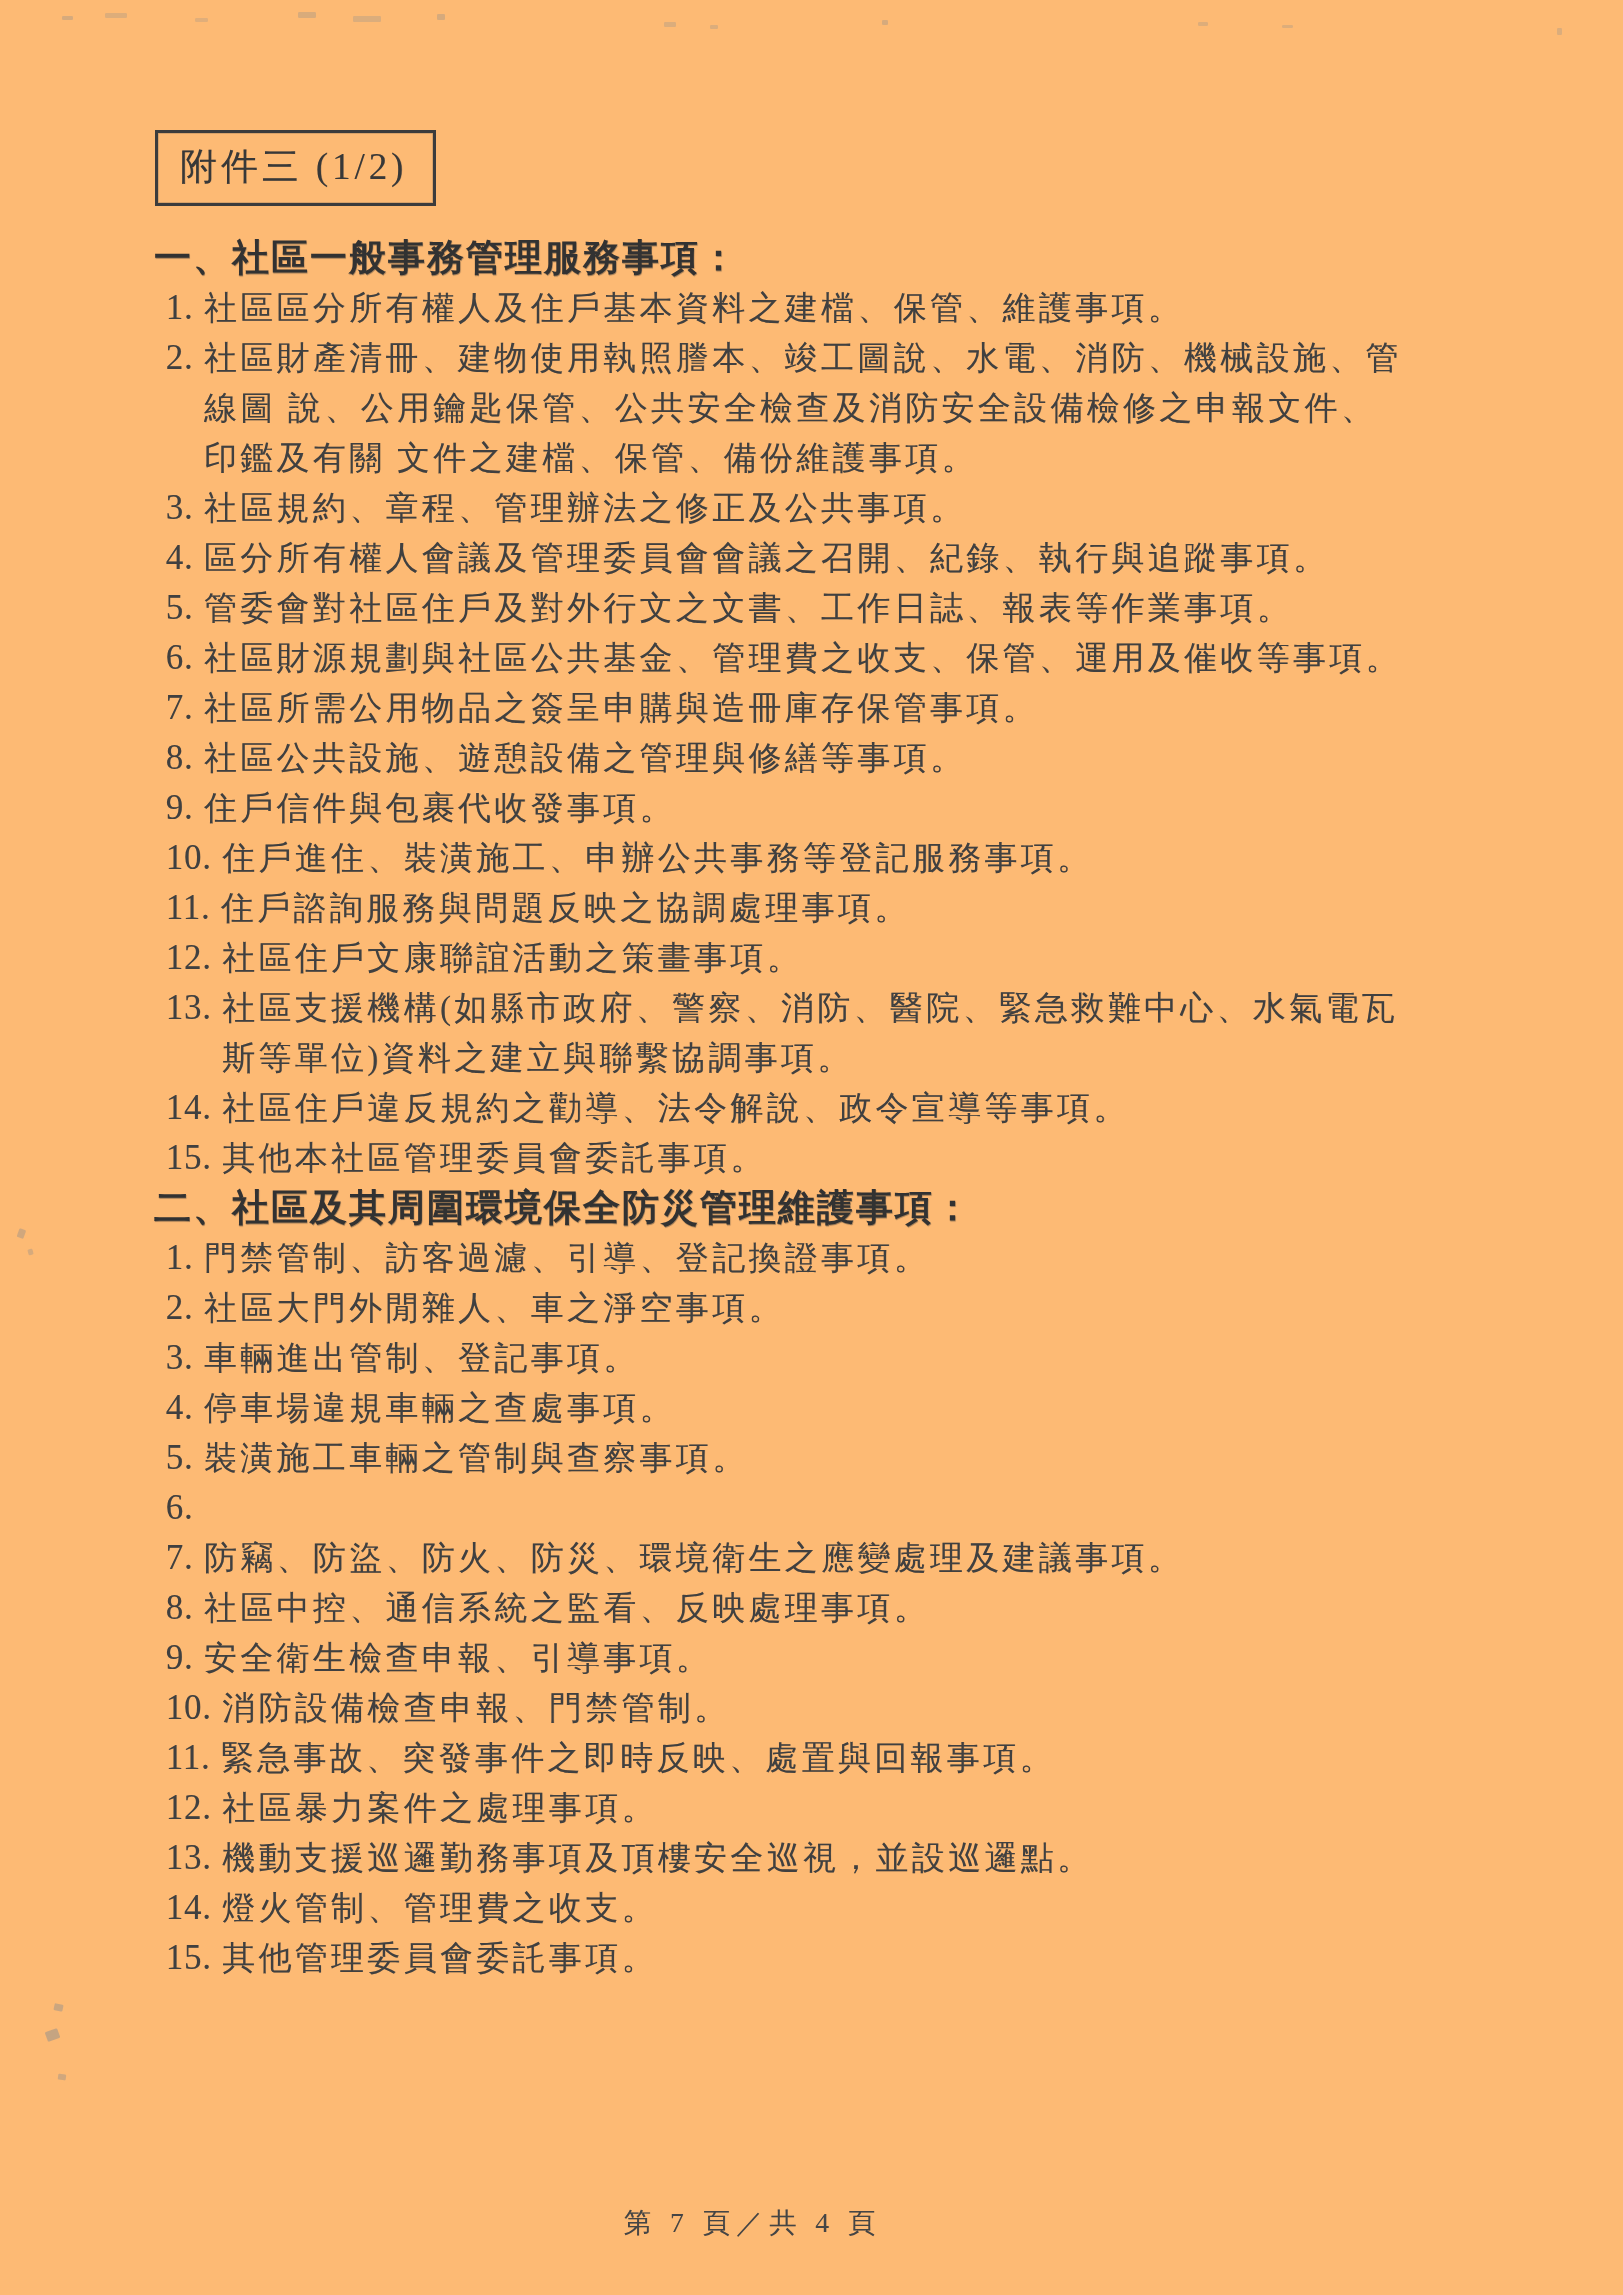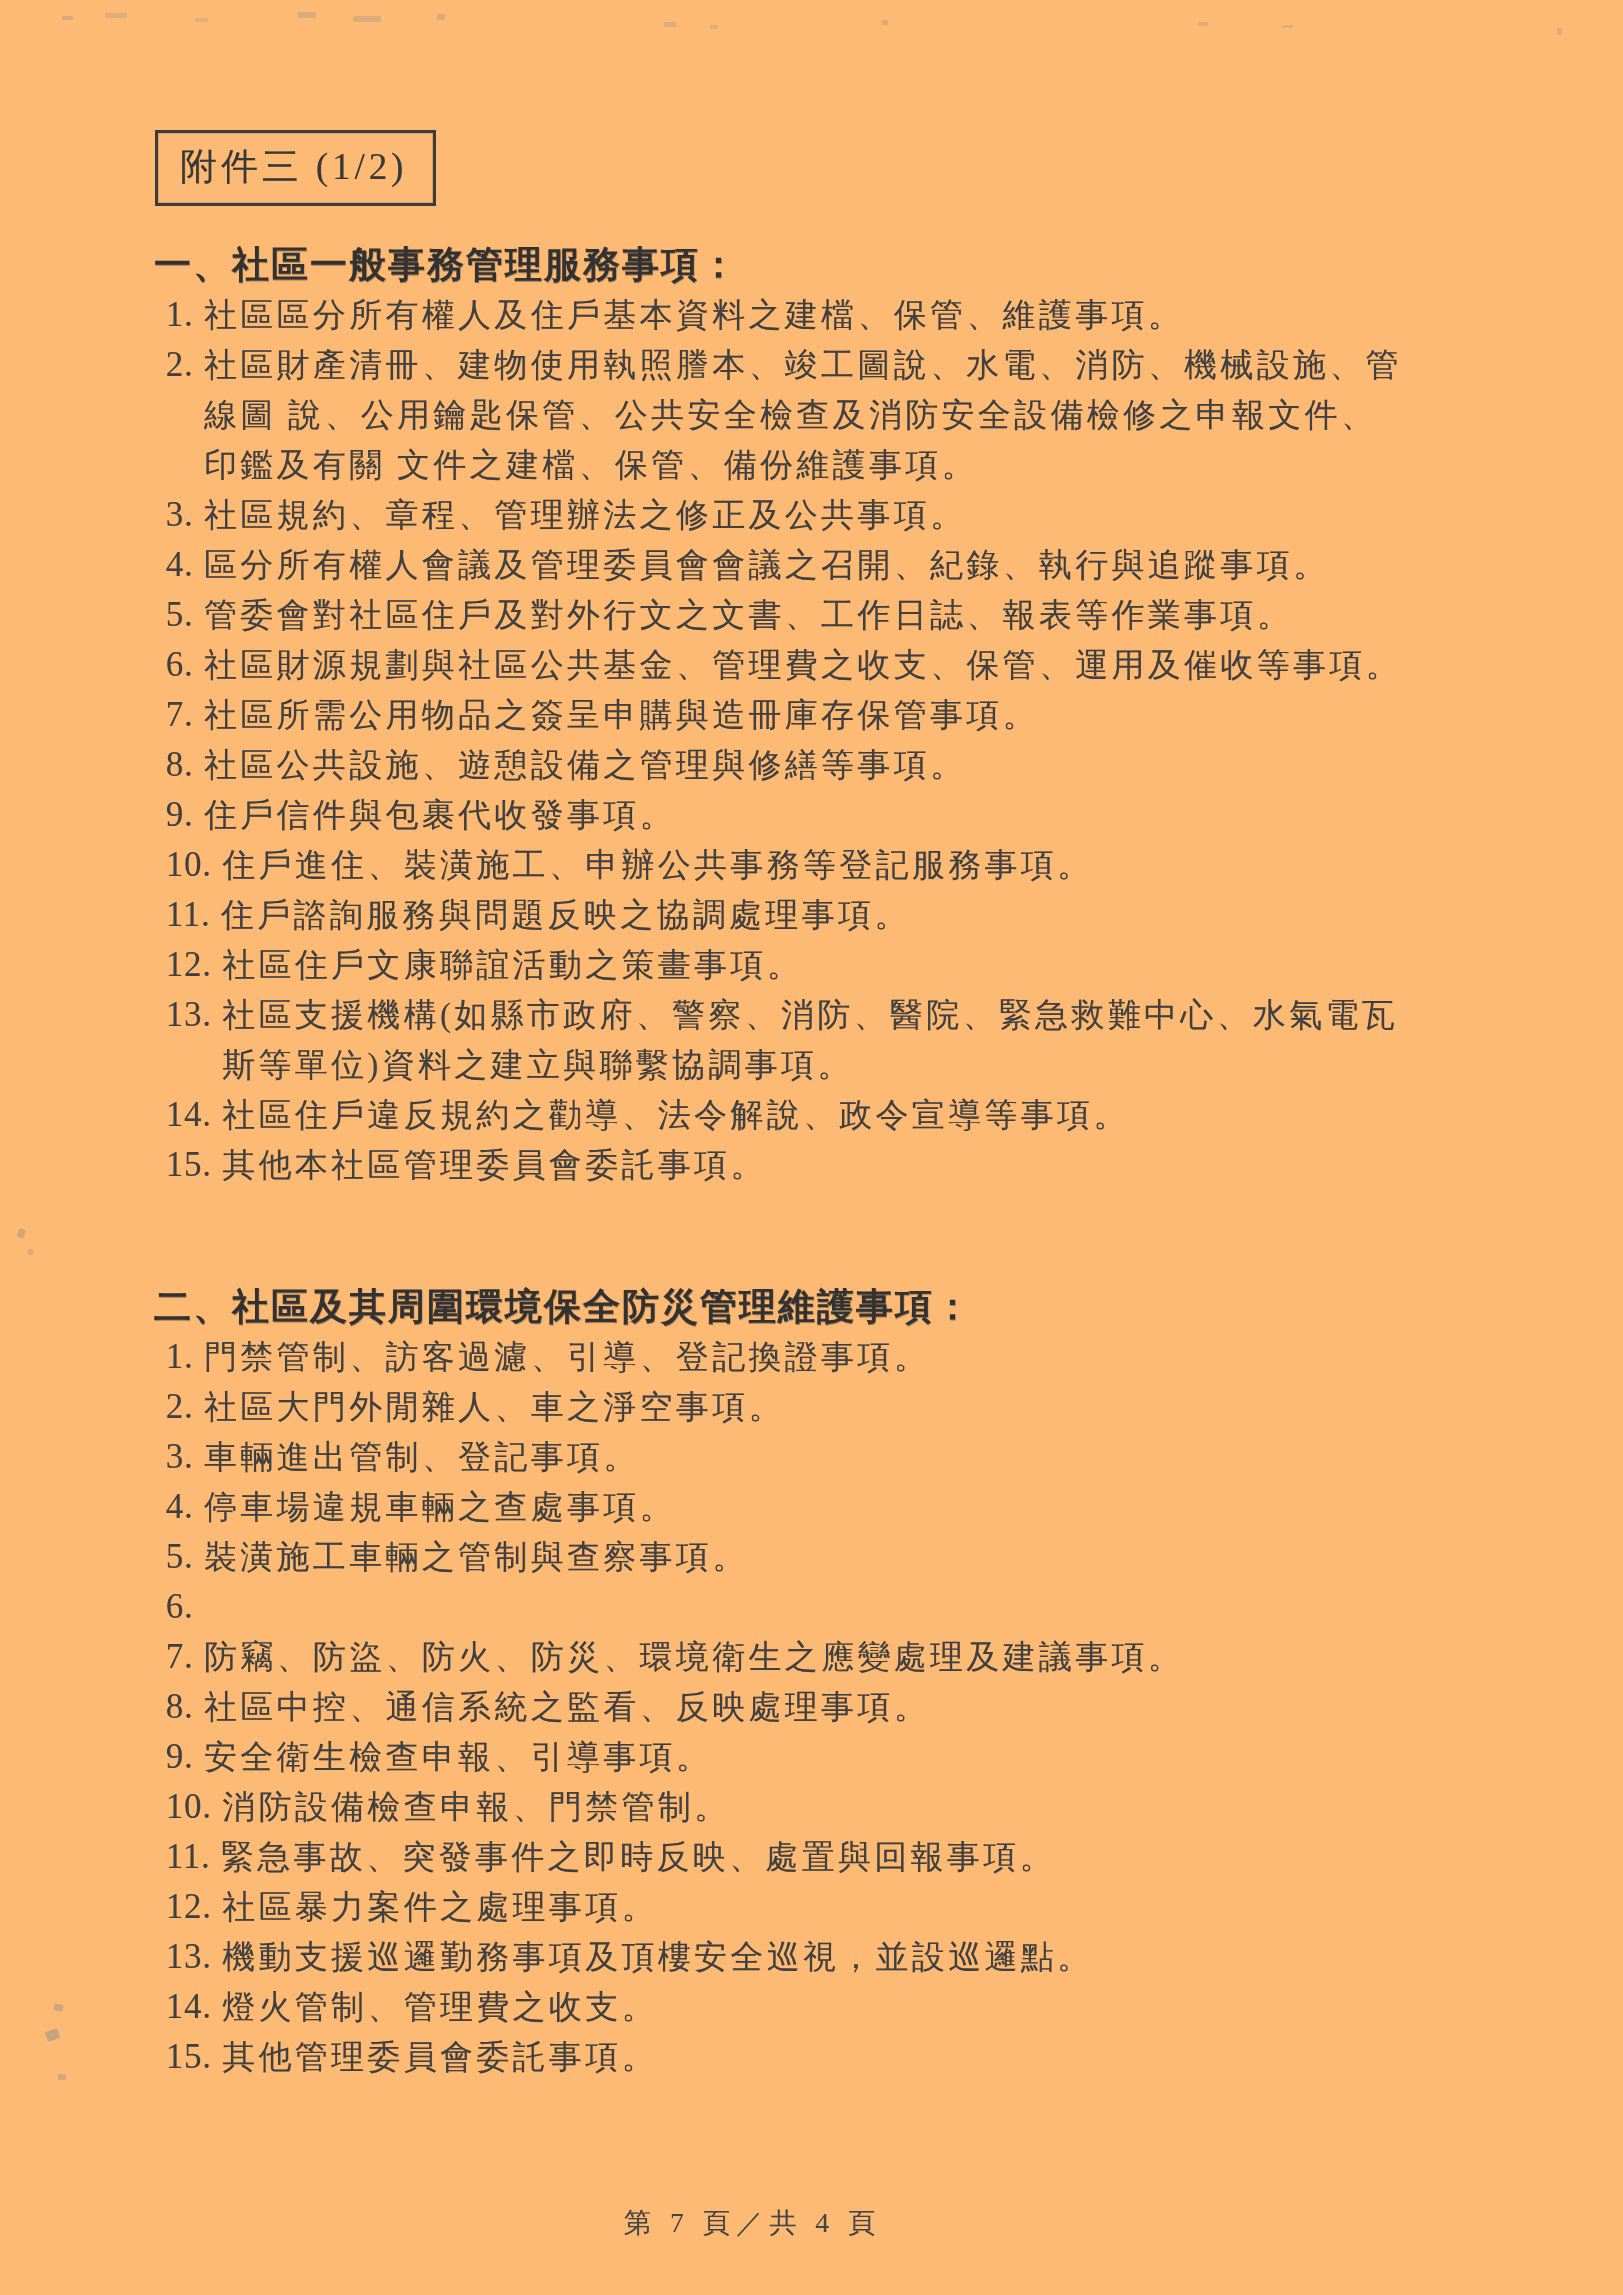--- a/index.html
+++ b/index.html
@@ -29,33 +29,33 @@
     box-shadow: 0 0 0 0.7px rgba(60,60,60,.25) inset;
     padding: 9.2px 26px 10.5px 22px;
     font-size: 37px;
     letter-spacing: 3.9px;
     color: #383838;
     text-shadow: 0.4px 0.4px 0.5px rgba(56,56,56,.35);
     white-space: nowrap;
   }
   .content {
     position: absolute;
-    left: 154px; top: 240px; right: 46px;
+    left: 154px; top: 233px; right: 46px;
   }
   .section-heading {
     margin: 0;
     font-size: 37px;
     font-weight: 700;
     letter-spacing: 2px;
     line-height: 50px;
     color: #323232;
     text-shadow: 0.5px 0.5px 0.7px rgba(50,50,50,.45);
     white-space: nowrap;
   }
-  .section-2 { margin-top: 92px; }
+  .section-2 { }
   .list { margin: 0; padding: 0 0 0 11.8px; }
   .item {
     display: flex;
     align-items: flex-start;
     font-size: 33px;
     line-height: 50px;
     letter-spacing: 3.3px;
     color: #404040;
     text-shadow: 0.3px 0.3px 0.5px rgba(64,64,64,.32);
   }

